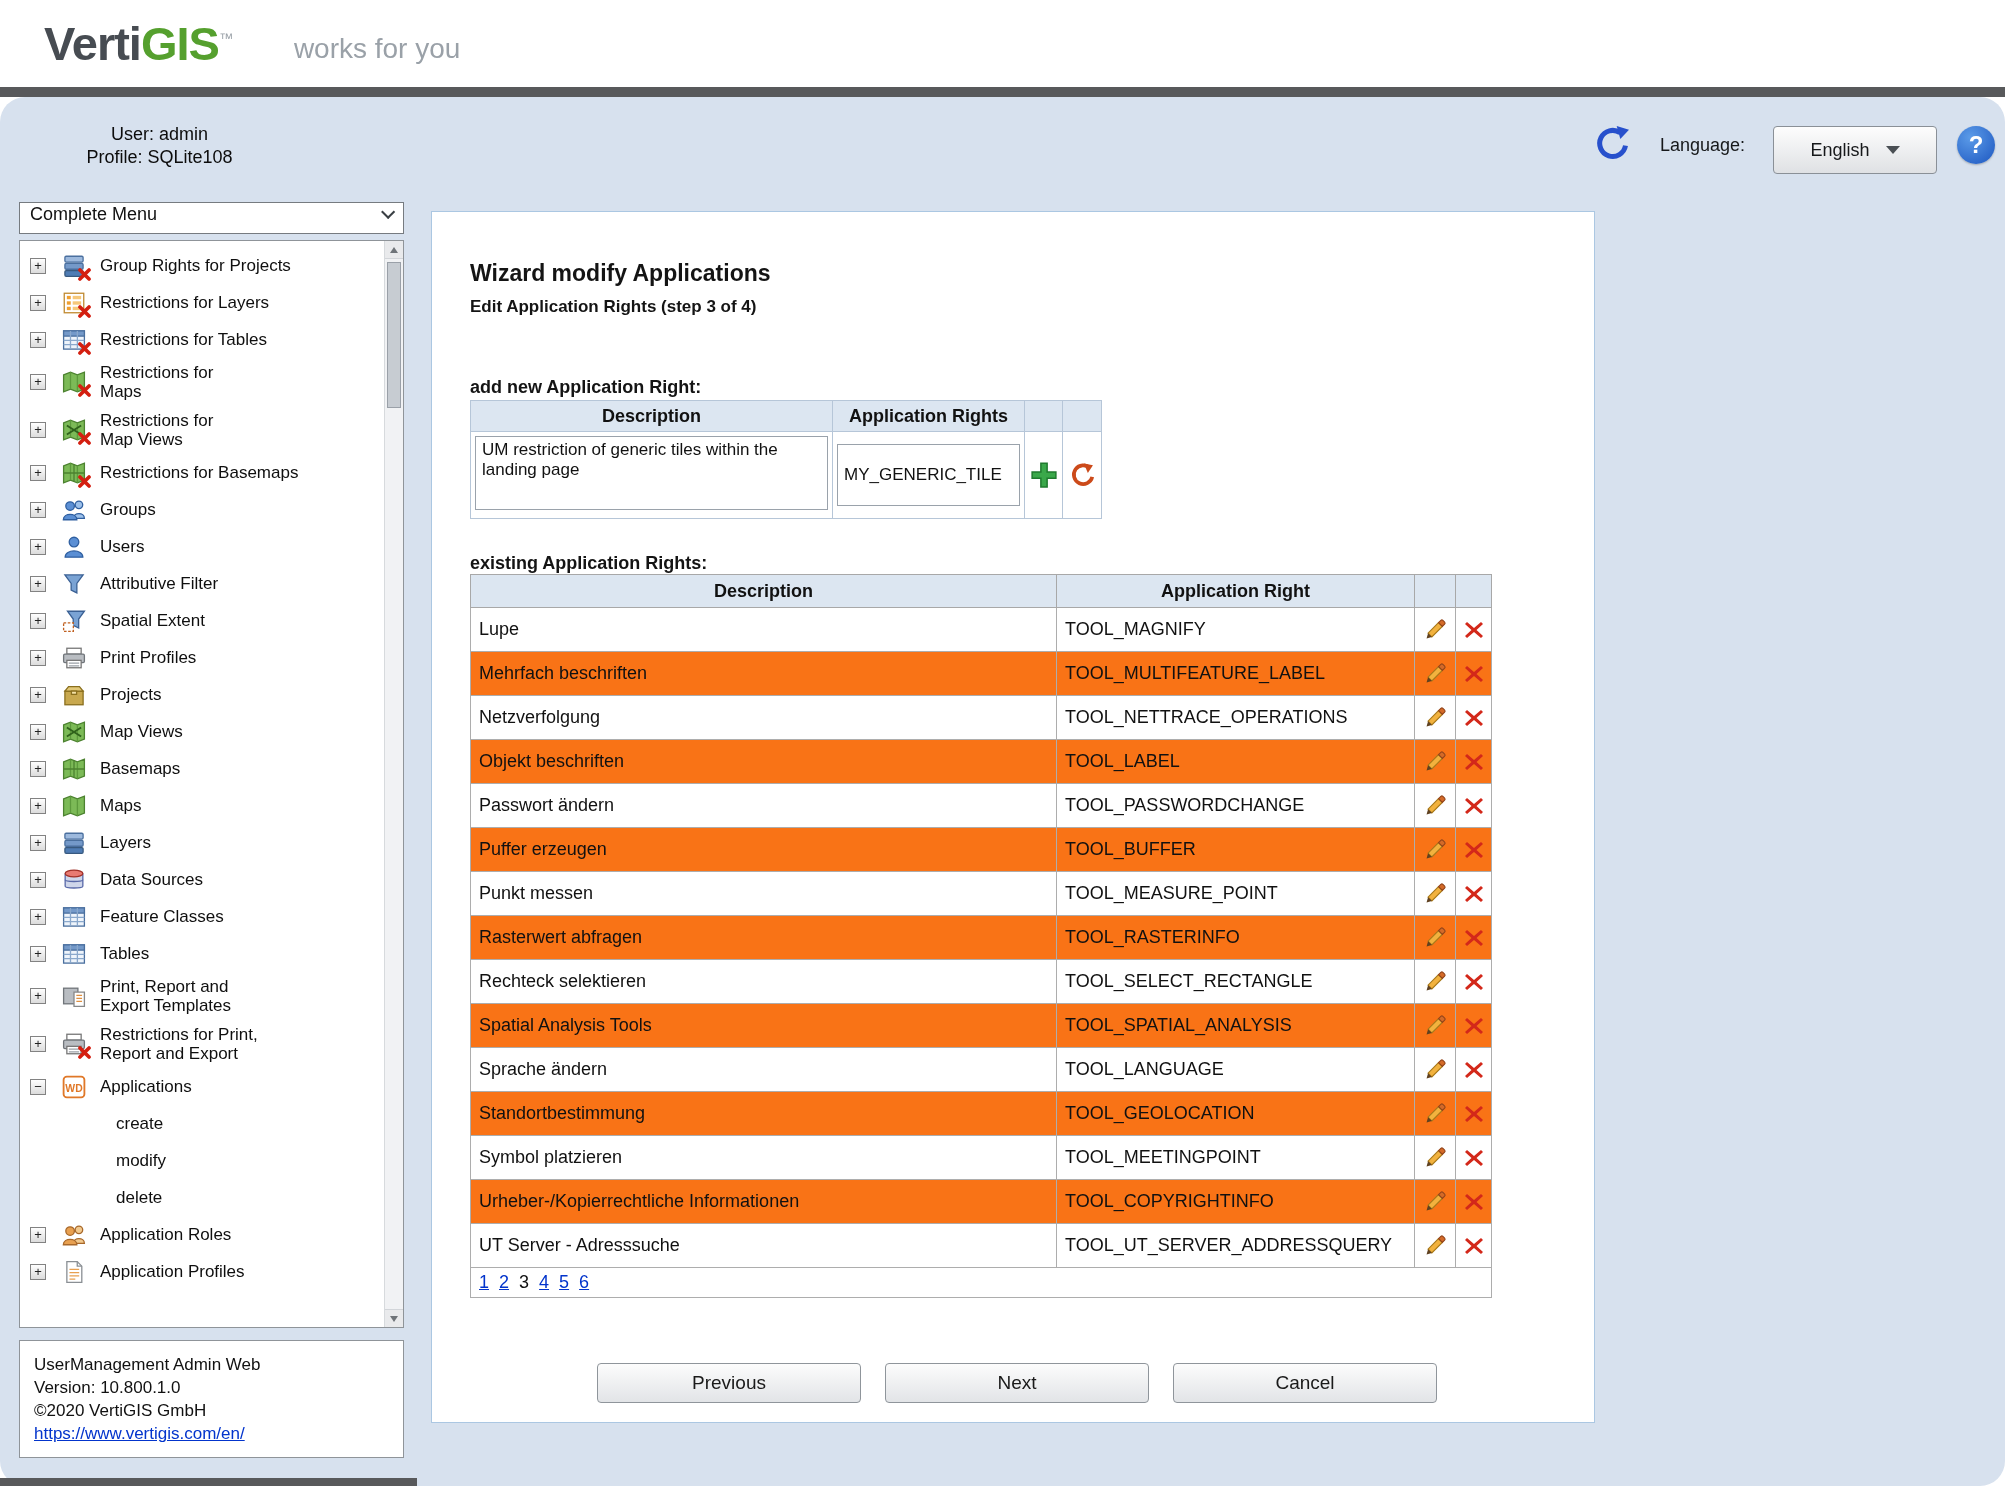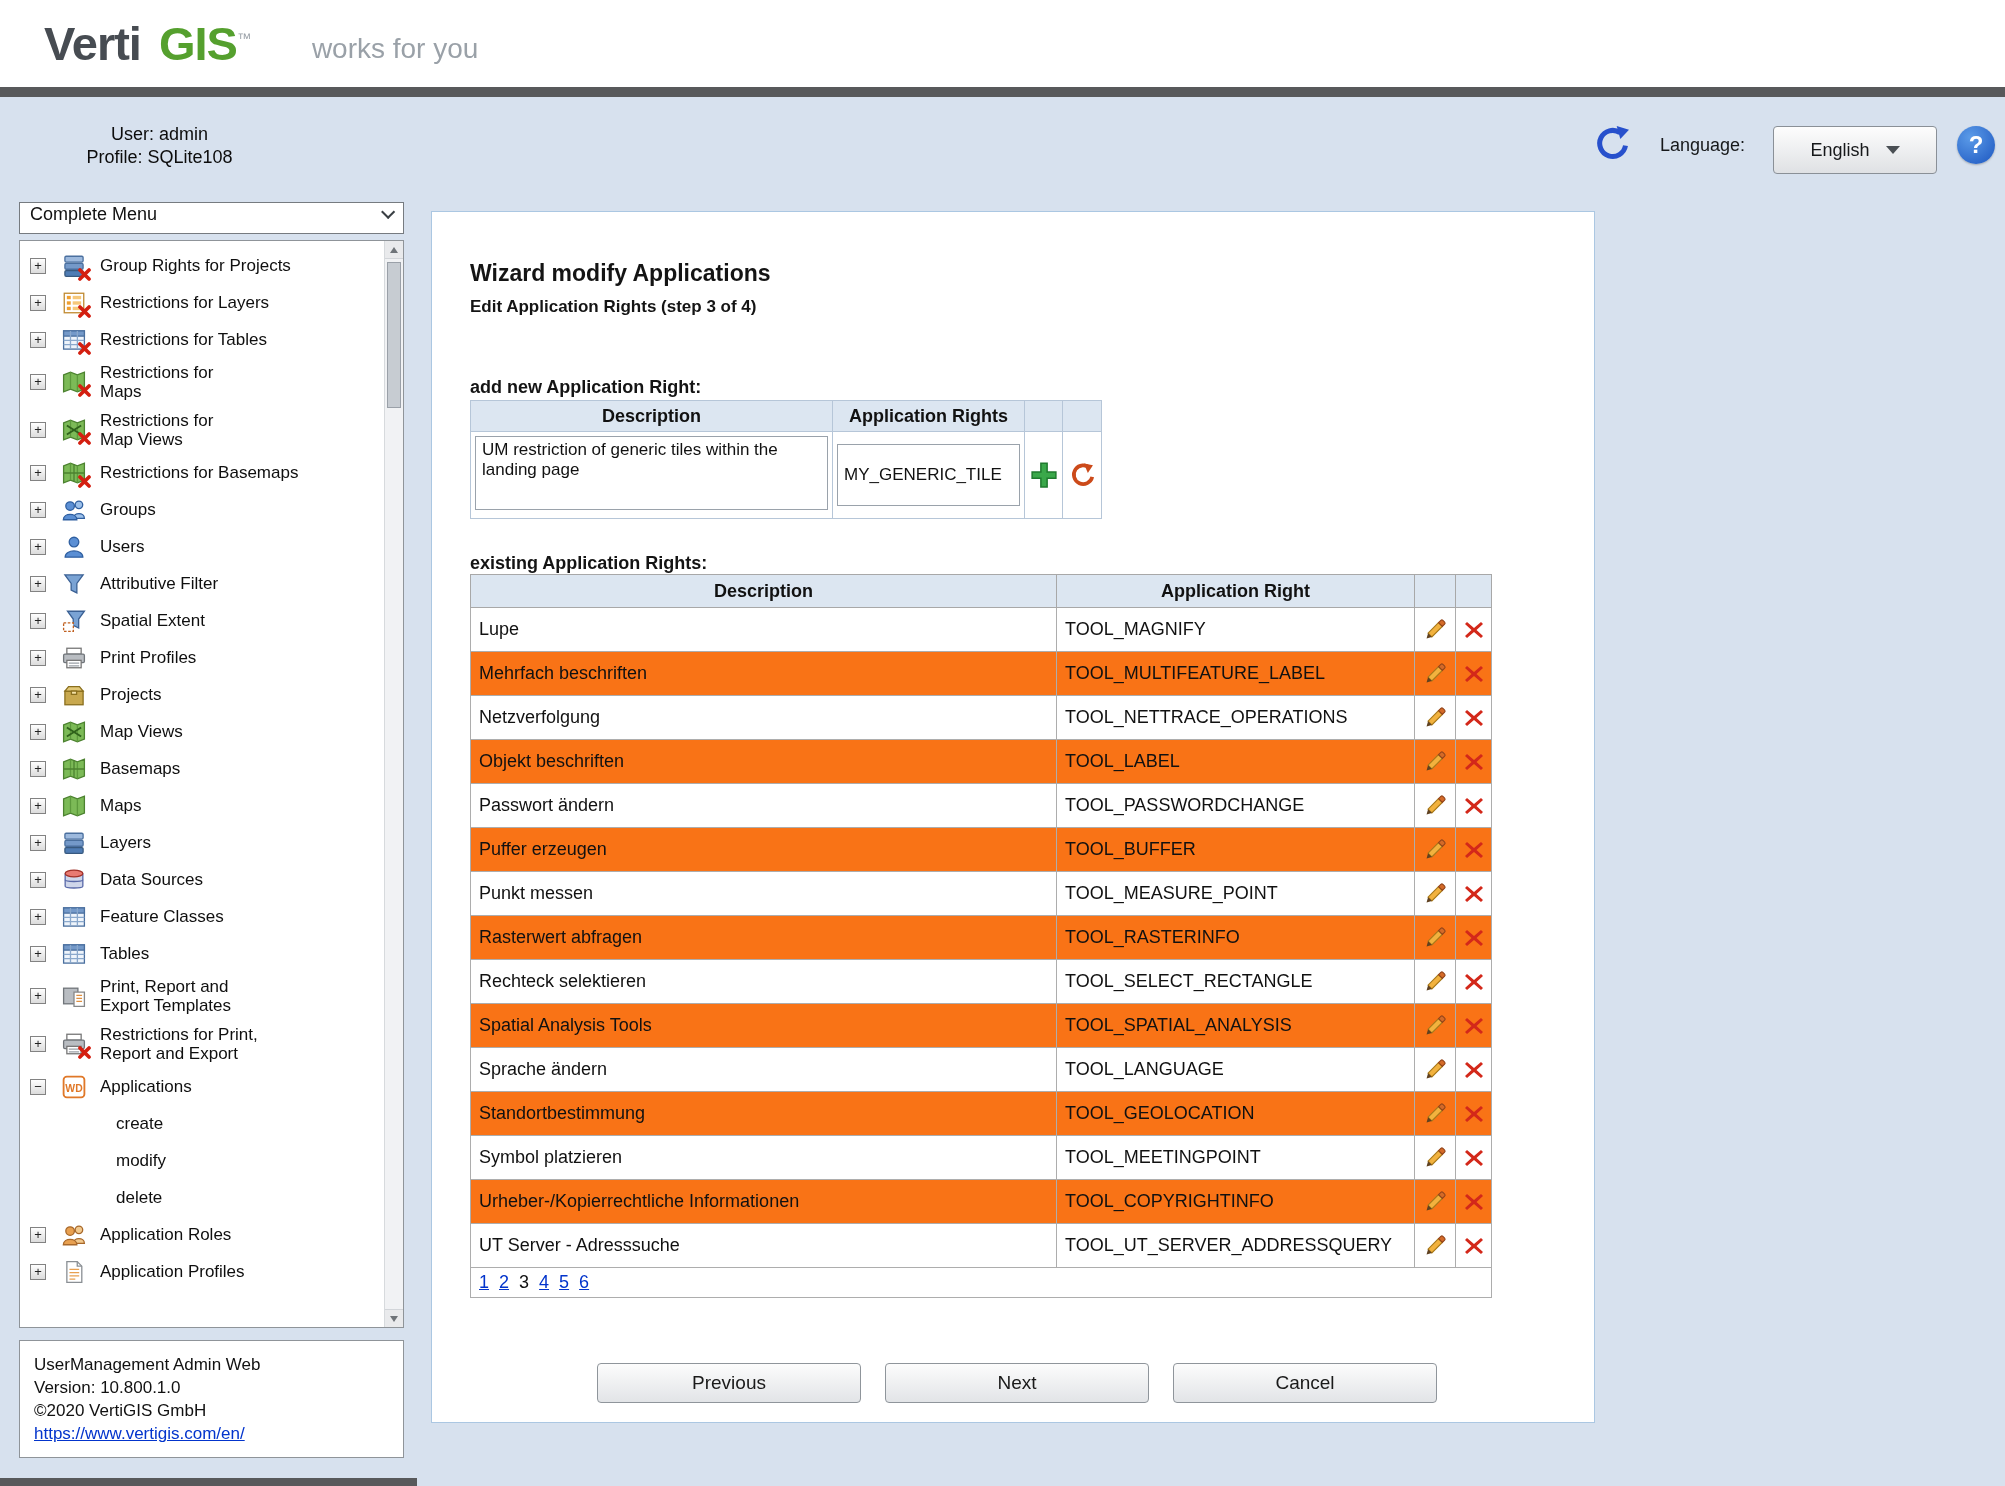--- a/index.html
+++ b/index.html
@@ -6,28 +6,28 @@
   html,body { width:2005px; height:1486px; }
   body {
     font-family: "Liberation Sans", "DejaVu Sans", sans-serif;
     background:#ffffff; position:relative; overflow:hidden; color:#111;
   }
 
   
   .brand { height:87px; background:#fff; display:flex; align-items:center; padding-left:44px; }
   .logo { font-size:47px; font-weight:bold; letter-spacing:-1px; white-space:nowrap; }
   .logo-verti { color:#474c52; }
-  .logo-gis { color:#55a02e;margin-left:18px; }
+  .logo-gis { color:#55a02e; }
   .logo-tm { font-size:14px; color:#9aa1a8; vertical-align:super; font-weight:normal; }
   .tagline { margin-left:62px; font-size:28px; color:#9aa1a8; padding-top:10px; }
 
   .dark-bar { height:10px; background:#58595b; }
 
   
-  .app { position:absolute; top:97px; left:0; right:0; bottom:0; background:#d7e1ee; }
+  .app { position:absolute; top:97px; left:0; right:0; bottom:0; background:#d7e1ee;border-radius:25px; }
 
   
   .topbar { position:absolute; top:0; left:0; right:0; height:100px; }
   .user-block { position:absolute; left:52px; top:26px; width:215px; text-align:center;
                 font-size:18px; line-height:23px; color:#0c0c0c; }
   .refresh { position:absolute; left:1593px; top:27px; width:40px; height:40px; cursor:pointer; }
   .lang-label { position:absolute; left:1660px; top:38px; font-size:18px; color:#16181a; }
   .lang-select { position:absolute; left:1773px; top:29px; width:164px; height:48px;
                  border:1px solid #8a9097; border-radius:4px;
                  background:linear-gradient(#fdfdfd,#dfe1e4);

